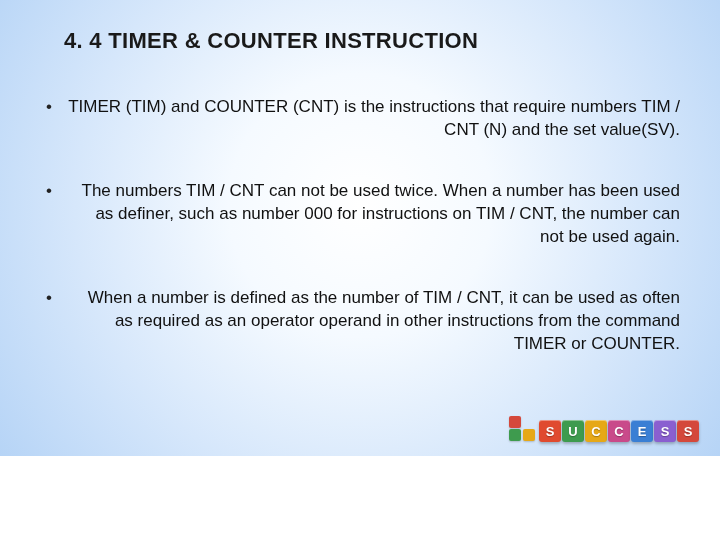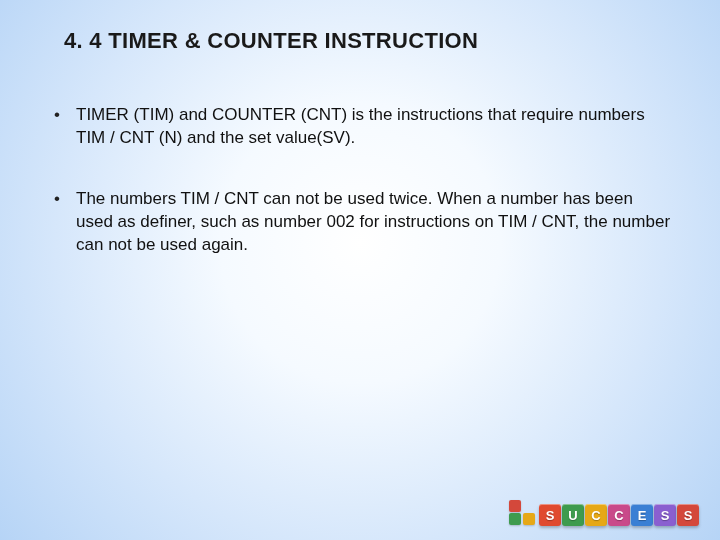--- a/index.html
+++ b/index.html
@@ -5,44 +5,45 @@
   html, body {
     margin: 0;
     padding: 0;
     width: 720px;
     height: 540px;
     overflow: hidden;
     font-family: Arial, Helvetica, sans-serif;
   }
   .slide {
     width: 720px;
-    height: 540px;
+    height: 456px;
     background: radial-gradient(circle at 50% 45%, #ffffff 0%, #f5faff 30%, #d6e7fb 65%, #b6d4f6 100%);
     position: relative;
     box-sizing: border-box;
+    text-align: right;
   }
   .title {
     position: absolute;
     top: 28px;
     left: 64px;
     font-size: 22px;
     font-weight: bold;
     color: #1a1a1a;
     letter-spacing: 0.3px;
   }
   .content {
     position: absolute;
     top: 96px;
     left: 40px;
     right: 40px;
   }
   ul.bullets {
     list-style: none;
     padding: 0;
-    margin: 8px;
+    margin: 0;
   }
   ul.bullets > li {
     position: relative;
     padding-left: 28px;
     margin-bottom: 38px;
     font-size: 17px;
     line-height: 1.35;
     color: #111;
   }
   ul.bullets > li::before {
@@ -96,21 +97,22 @@
 </head>
 <body>
 
 <div class="slide">
 
   <div class="title">4. 4 TIMER &amp; COUNTER INSTRUCTION</div>
 
   <div class="content">
     <ul class="bullets">
       <li>TIMER (TIM) and COUNTER (CNT) is the instructions that require numbers TIM / CNT (N) and the set value(SV).</li>
-      <li>The numbers TIM / CNT can not be used twice. When a number has been used as definer, such as number 002 for instructions on TIM / CNT, the number can not be used again.</li>
+      <li>The numbers TIM / CNT can not be used twice. When a number has been used as definer, such as number 000 for instructions on TIM / CNT, the number can not be used again.</li>
+      <li>When a number is defined as the number of TIM / CNT, it can be used as often as required as an operator operand in other instructions from the command TIMER or COUNTER.</li>
     </ul>
   </div>
 
   <div class="success-blocks">
     <div class="stack" style="margin-right:3px;">
       <div class="small-block" style="background:#d4483b;"></div>
       <div style="display:flex;">
         <div class="small-block" style="background:#3e9b4e;"></div>
         <div class="small-block" style="background:#e6a817;"></div>
       </div>

